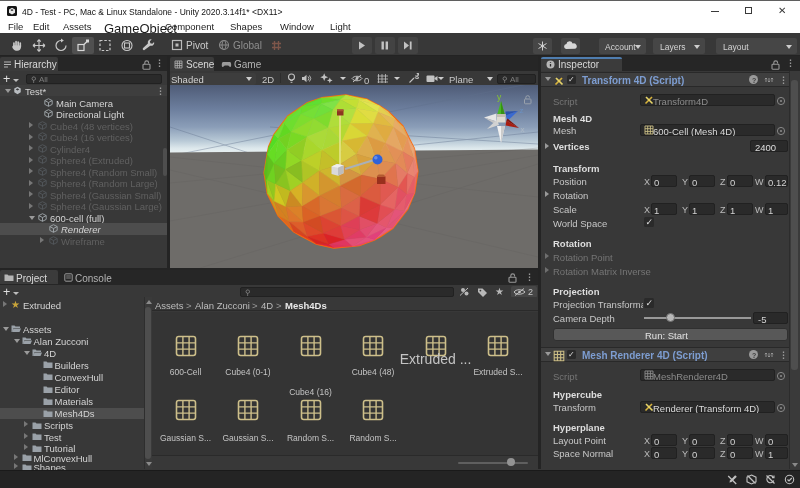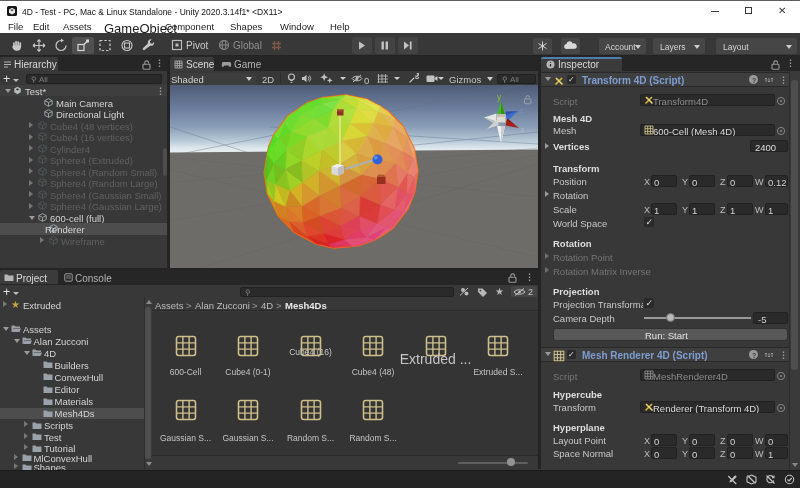--- a/index.html
+++ b/index.html
@@ -26,21 +26,21 @@
 <div class="abs" style="left:711px;top:10.5px;width:8px;height:1.2px;background:#3a3a3a;"></div>
 <div class="abs" style="left:745px;top:7px;width:7px;height:7px;border:1.1px solid #3a3a3a;"></div>
 <div class="txt" style="left:778px;top:6px;font-size:10px;color:#3a3a3a;">✕</div>
 <div class="txt" style="left:8px;top:22px;font-size:9.5px;color:#1c1c1c;">File</div>
 <div class="txt" style="left:33px;top:22px;font-size:9.5px;color:#1c1c1c;">Edit</div>
 <div class="txt" style="left:63px;top:22px;font-size:9.5px;color:#1c1c1c;">Assets</div>
 <div class="txt" style="left:104px;top:22px;font-size:13px;color:#1c1c1c;">GameObject</div>
 <div class="txt" style="left:165px;top:22px;font-size:9.5px;color:#1c1c1c;">Component</div>
 <div class="txt" style="left:230px;top:22px;font-size:9.5px;color:#1c1c1c;">Shapes</div>
 <div class="txt" style="left:280px;top:22px;font-size:9.5px;color:#1c1c1c;">Window</div>
-<div class="txt" style="left:330px;top:22px;font-size:9.5px;color:#1c1c1c;">Help</div>
+<div class="txt" style="left:330px;top:22px;font-size:9.5px;color:#1c1c1c;">Light</div>
 <div class="abs" style="left:0;top:33px;width:800px;height:23px;background:#383838;border-bottom:1px solid #232323;"></div>
 <svg class="abs" style="left:6px;top:37px" width="22" height="17" viewBox="0 0 22 17">
     <g transform="translate(2.5,0)">
       <g fill="#c8c8c8">
         <rect x="4.6" y="5.2" width="1.7" height="5" rx="0.85"></rect>
         <rect x="6.7" y="3.8" width="1.7" height="6" rx="0.85"></rect>
         <rect x="8.8" y="4.2" width="1.7" height="6" rx="0.85"></rect>
         <rect x="10.9" y="5.2" width="1.7" height="5" rx="0.85"></rect>
         <path d="M4.6 8.6 C3.2 9.4 3.8 11 5 12.2 C6 13.2 7 13.8 8.6 13.8 C11 13.8 12.6 12.4 12.6 9.6 L12.6 8.4 L4.6 8.2 Z"></path>
       </g>
@@ -224,21 +224,21 @@
 <div class="txt f95" style="left:50px;top:202.0px;color:#606060;">Sphere4 (Gaussian Large)</div>
 <div class="abs" style="left:29px;top:215.5px;width:0;height:0;border-left:3.5px solid transparent;border-right:3.5px solid transparent;border-top:4.5px solid #9a9a9a;"></div>
 <svg class="abs" style="left:38px;top:212.5px" width="9" height="9" viewBox="0 0 9 9">
     <path d="M4.5 0.7 L8.2 2.6 V6.4 L4.5 8.3 L0.8 6.4 V2.6 Z M0.8 2.6 L4.5 4.5 L8.2 2.6 M4.5 4.5 V8.3" stroke="#a2a8ad" stroke-width="0.9" fill="none" stroke-linejoin="round"></path>
   </svg>
 <div class="txt f95" style="left:50px;top:213.5px;color:#d4d4d4;">600-cell (full)</div>
 <div class="abs" style="left:0;top:223.0px;width:167px;height:11.5px;background:#4d4d4d;"></div>
 <svg class="abs" style="left:49px;top:224.0px" width="9" height="9" viewBox="0 0 9 9">
     <path d="M4.5 0.7 L8.2 2.6 V6.4 L4.5 8.3 L0.8 6.4 V2.6 Z M0.8 2.6 L4.5 4.5 L8.2 2.6 M4.5 4.5 V8.3" stroke="#a2a8ad" stroke-width="0.9" fill="none" stroke-linejoin="round"></path>
   </svg>
-<div class="txt f95" style="left:45px;top:225.0px;color:#d4d4d4;">Renderer</div>
+<div class="txt f95" style="left:61px;top:225.0px;color:#d4d4d4;font-style:italic;">Renderer</div>
 <div class="abs" style="left:40px;top:237.0px;width:0;height:0;border-top:3.5px solid transparent;border-bottom:3.5px solid transparent;border-left:4.5px solid #777;"></div>
 <svg class="abs" style="left:49px;top:235.5px" width="9" height="9" viewBox="0 0 9 9">
     <path d="M4.5 0.7 L8.2 2.6 V6.4 L4.5 8.3 L0.8 6.4 V2.6 Z M0.8 2.6 L4.5 4.5 L8.2 2.6 M4.5 4.5 V8.3" stroke="#54585c" stroke-width="0.9" fill="none" stroke-linejoin="round"></path>
   </svg>
 <div class="txt f95" style="left:61px;top:236.5px;color:#606060;">Wireframe</div>
 <div class="txt f9 b" style="left:156px;top:87px;color:#9a9a9a;">⋮</div>
 <div class="abs" style="left:163px;top:148px;width:4px;height:28px;background:#4e4e4e;border-radius:2px;"></div>
 <div class="abs" style="left:170px;top:71px;width:368px;height:14px;background:#383838;"></div>
 <div class="abs" style="left:170px;top:72.5px;width:86px;height:12px;background:#3d3d3d;border-radius:2px;"></div>
 <div class="txt f95" style="left:171px;top:75px;color:#d2d2d2;">Shaded</div>
@@ -269,21 +269,21 @@
   </svg>
 <div class="abs" style="left:394px;top:77px;width:0;height:0;border-left:3px solid transparent;border-right:3px solid transparent;border-top:3.5px solid #cdcdcd;"></div>
 <svg class="abs" style="left:408px;top:73px" width="11" height="11" viewBox="0 0 11 11">
     <path d="M1.5 9.5 L6 5 M6.8 4.2 a2.6 2.6 0 1 0 2.4-4 l 1.2 1.6 -1.2 1.6 -1.9-0.5" stroke="#c2c2c2" stroke-width="1.1" fill="none"></path>
   </svg>
 <svg class="abs" style="left:426px;top:74px" width="12" height="9" viewBox="0 0 12 9">
     <rect x="0.5" y="1.5" width="8" height="6.5" rx="1" fill="#c2c2c2"></rect>
     <path d="M8.5 4 L11.5 2 V7 L8.5 5 Z" fill="#c2c2c2"></path>
   </svg>
 <div class="abs" style="left:438px;top:77px;width:0;height:0;border-left:3px solid transparent;border-right:3px solid transparent;border-top:3.5px solid #cdcdcd;"></div>
-<div class="txt f95" style="left:449px;top:75px;color:#c8c8c8;">Gizmos</div>
+<div class="txt f95" style="left:449px;top:75px;color:#c8c8c8;">Plane</div>
 <div class="abs" style="left:487px;top:77px;width:0;height:0;border-left:3.5px solid transparent;border-right:3.5px solid transparent;border-top:4px solid #cdcdcd;"></div>
 <div class="field" style="left:497px;top:73.5px;width:39px;height:10px;border-radius:2px;"></div>
 <div class="txt" style="left:502px;top:75.5px;font-size:7.5px;color:#8a8a8a;">⚲</div>
 <div class="txt" style="left:510px;top:75.5px;font-size:8px;color:#7d7d7d;">All</div>
 <svg class="abs" style="left:170px;top:85px" width="368" height="183" viewBox="0 0 368 183">
 <defs>
 <linearGradient id="sky" x1="0" y1="0" x2="0" y2="1">
  <stop offset="0" stop-color="#4f5c77"></stop>
  <stop offset="0.35" stop-color="#6c7e9d"></stop>
  <stop offset="0.62" stop-color="#8b9eb8"></stop>
@@ -788,21 +788,21 @@
 <div class="txt" style="left:185.5px;top:368px;font-size:8.5px;color:#c4c4c4;transform:translateX(-50%);">600-Cell</div>
 <svg class="abs" style="left:236px;top:334px" width="24" height="24" viewBox="0 0 24 24">
     <rect x="2.5" y="2.5" width="19" height="19" rx="2.2" fill="none" stroke="#cdbf8a" stroke-width="1.6"></rect>
     <path d="M8.9 2.8 V21.2 M15.1 2.8 V21.2 M2.8 8.9 H21.2 M2.8 15.1 H21.2" stroke="#cdbf8a" stroke-width="1.4"></path>
   </svg>
 <div class="txt" style="left:248px;top:368px;font-size:8.5px;color:#c4c4c4;transform:translateX(-50%);">Cube4 (0-1)</div>
 <svg class="abs" style="left:298.5px;top:334px" width="24" height="24" viewBox="0 0 24 24">
     <rect x="2.5" y="2.5" width="19" height="19" rx="2.2" fill="none" stroke="#cdbf8a" stroke-width="1.6"></rect>
     <path d="M8.9 2.8 V21.2 M15.1 2.8 V21.2 M2.8 8.9 H21.2 M2.8 15.1 H21.2" stroke="#cdbf8a" stroke-width="1.4"></path>
   </svg>
-<div class="txt" style="left:310.5px;top:348px;font-size:8.5px;color:#c4c4c4;transform:translateX(-50%);">Cube4 (16)</div>
+<div class="txt" style="left:310.5px;top:388px;font-size:8.5px;color:#c4c4c4;transform:translateX(-50%);">Cube4 (16)</div>
 <svg class="abs" style="left:361px;top:334px" width="24" height="24" viewBox="0 0 24 24">
     <rect x="2.5" y="2.5" width="19" height="19" rx="2.2" fill="none" stroke="#cdbf8a" stroke-width="1.6"></rect>
     <path d="M8.9 2.8 V21.2 M15.1 2.8 V21.2 M2.8 8.9 H21.2 M2.8 15.1 H21.2" stroke="#cdbf8a" stroke-width="1.4"></path>
   </svg>
 <div class="txt" style="left:373px;top:368px;font-size:8.5px;color:#c4c4c4;transform:translateX(-50%);">Cube4 (48)</div>
 <svg class="abs" style="left:423.5px;top:334px" width="24" height="24" viewBox="0 0 24 24">
     <rect x="2.5" y="2.5" width="19" height="19" rx="2.2" fill="none" stroke="#cdbf8a" stroke-width="1.6"></rect>
     <path d="M8.9 2.8 V21.2 M15.1 2.8 V21.2 M2.8 8.9 H21.2 M2.8 15.1 H21.2" stroke="#cdbf8a" stroke-width="1.4"></path>
   </svg>
 <div class="txt" style="left:435.5px;top:352px;font-size:14px;color:#c4c4c4;transform:translateX(-50%);text-align:right;">Extruded ...</div>

